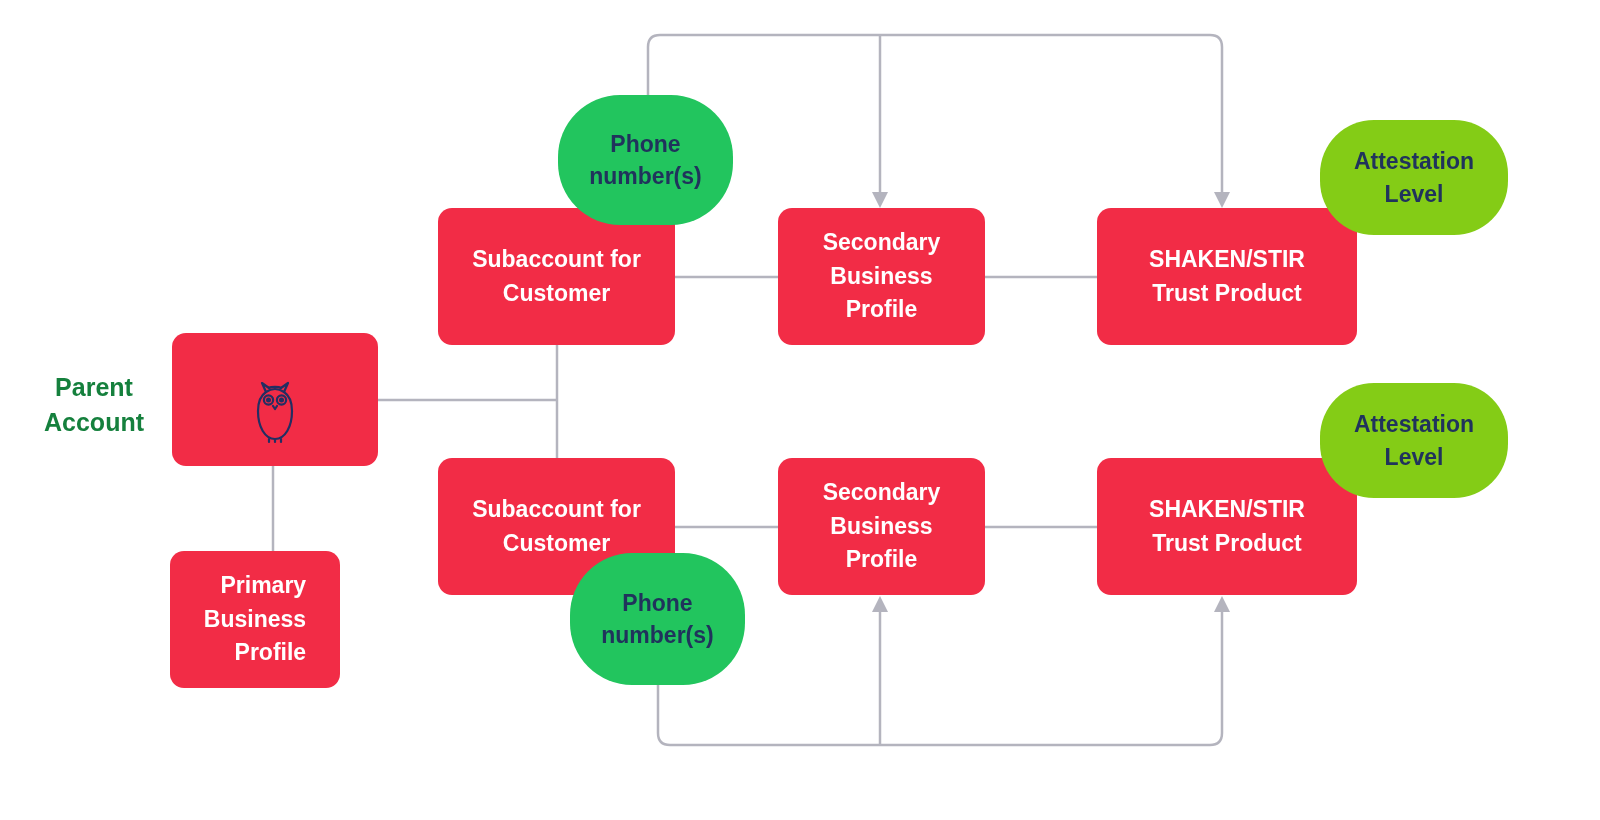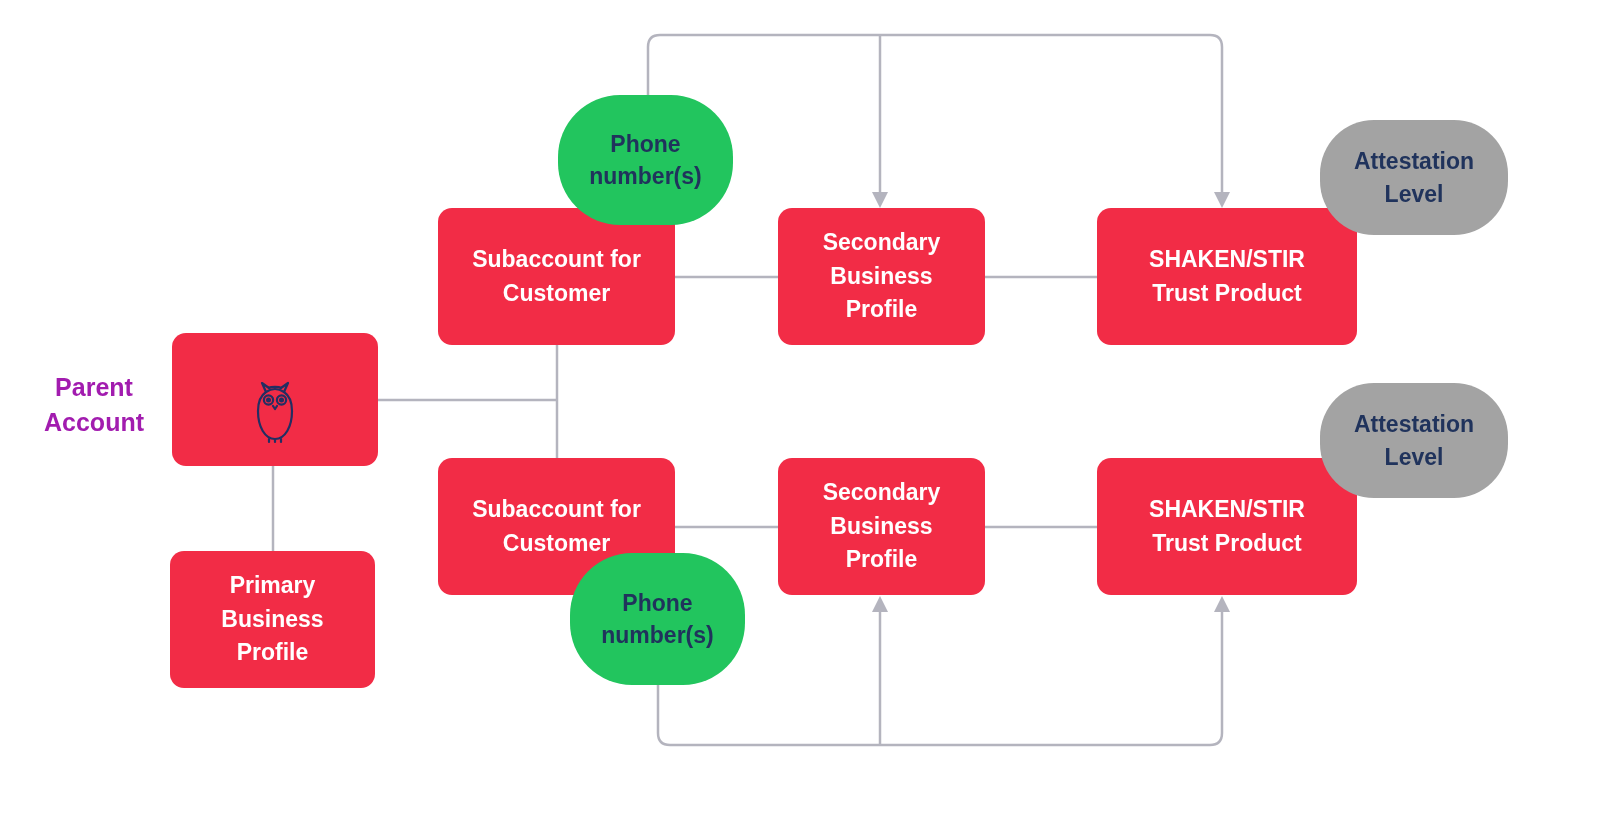--- a/index.html
+++ b/index.html
@@ -35,30 +35,30 @@
     line-height: 1.45;
     z-index: 2;
   }
   .blob {
     color: #20335C;
     font-size: 23px;
     line-height: 1.4;
     z-index: 3;
   }
   .blob.gray { background: #22c55e; border-radius: 62px; }
-  .blob.teal { background: #a3a3a3; border-radius: 54px; }
+  .blob.teal { background: #84cc16; border-radius: 54px; }
   .side-label {
-    color: #a21caf;
+    color: #15803d;
     font-size: 25px;
     line-height: 1.4;
     z-index: 2;
   }
   
   .parent-box      { left: 172px; top: 333px; width: 206px; height: 133px; }
-  .primary-box     { left: 170px; top: 551px; width: 205px; height: 137px; }
+  .primary-box     { left: 170px; top: 551px; width: 170px; height: 137px; text-align: right; }
   .sub-top         { left: 438px; top: 208px; width: 237px; height: 137px; }
   .sub-bottom      { left: 438px; top: 458px; width: 237px; height: 137px; }
   .sec-top         { left: 778px; top: 208px; width: 207px; height: 137px; }
   .sec-bottom      { left: 778px; top: 458px; width: 207px; height: 137px; }
   .shaken-top      { left: 1097px; top: 208px; width: 260px; height: 137px; }
   .shaken-bottom   { left: 1097px; top: 458px; width: 260px; height: 137px; }
   .phone-top       { left: 558px;  top: 95px;  width: 175px; height: 130px; }
   .phone-bottom    { left: 570px;  top: 553px; width: 175px; height: 132px; }
   .att-top         { left: 1320px; top: 120px; width: 188px; height: 115px; }
   .att-bottom      { left: 1320px; top: 383px; width: 188px; height: 115px; }

